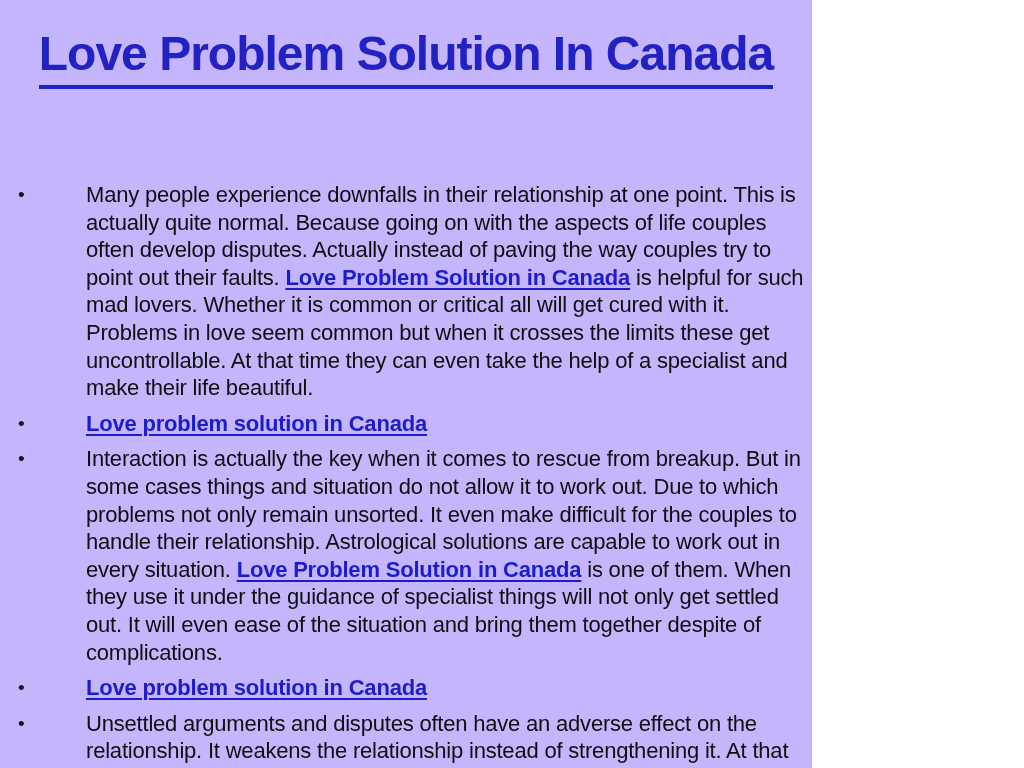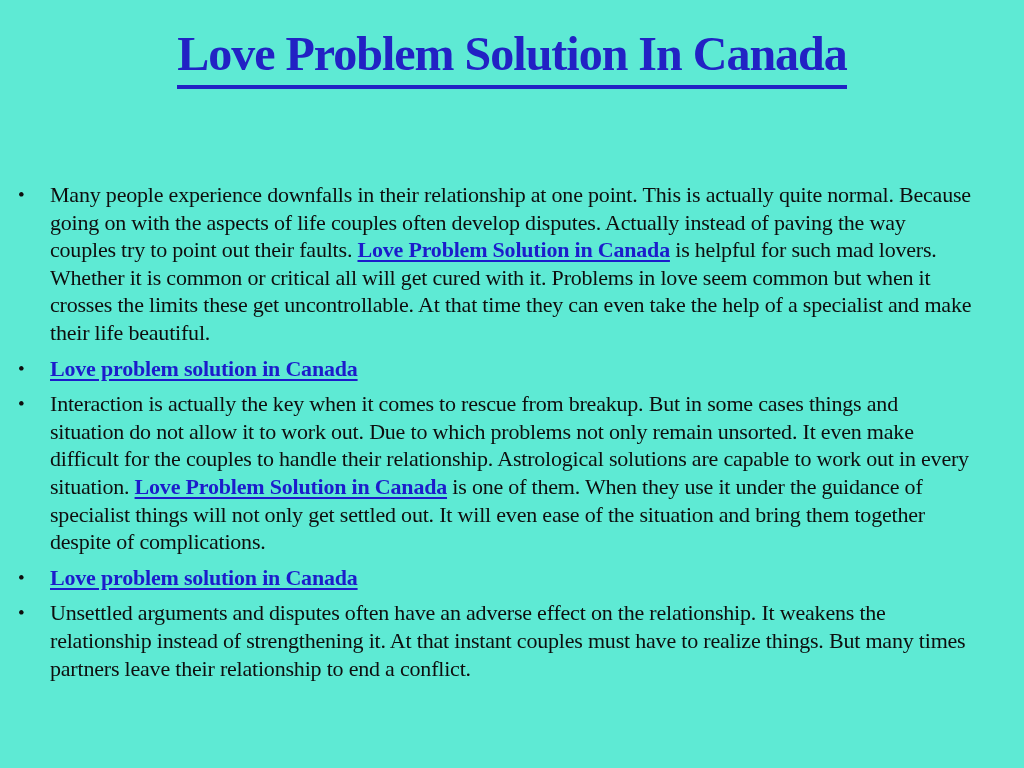--- a/index.html
+++ b/index.html
@@ -4,26 +4,25 @@
 <style>
   * { margin: 0; padding: 0; box-sizing: border-box; }
   html, body { width: 1024px; height: 768px; }
   body {
     background: #ffffff;
     font-family: "Liberation Sans", sans-serif;
     -webkit-font-smoothing: antialiased;
   }
   .slide {
     position: relative;
-    width: 1024px;
+    width: 812px;
     height: 768px;
-    background: #5eead4;
+    background: #c4b5fd;
     overflow: hidden;
     padding-top: 26px;
-    font-family: Liberation Serif, serif;
   }
   .slide-title {
     text-align: center;
     font-size: 48px;
     line-height: 56px;
     font-weight: bold;
     letter-spacing: -1px;
     color: var(--title-blue, #2222c4);
     white-space: nowrap;
   }
@@ -51,20 +50,21 @@
     padding-left: 18px;
     font-size: 19px;
     line-height: 27.6px;
     color: var(--body-text, #0e0e0e);
     user-select: none;
   }
   .bullet-content {
     flex: 0 1 auto;
     max-width: 932px;
     padding-right: 8px;
+    margin-left: 36px;
   }
   a.inline-link {
     color: var(--link-blue, #1c1ccb);
     font-weight: bold;
     text-decoration: underline;
     text-decoration-thickness: 2px;
     text-underline-offset: 3px;
     cursor: pointer;
   }
 </style>

